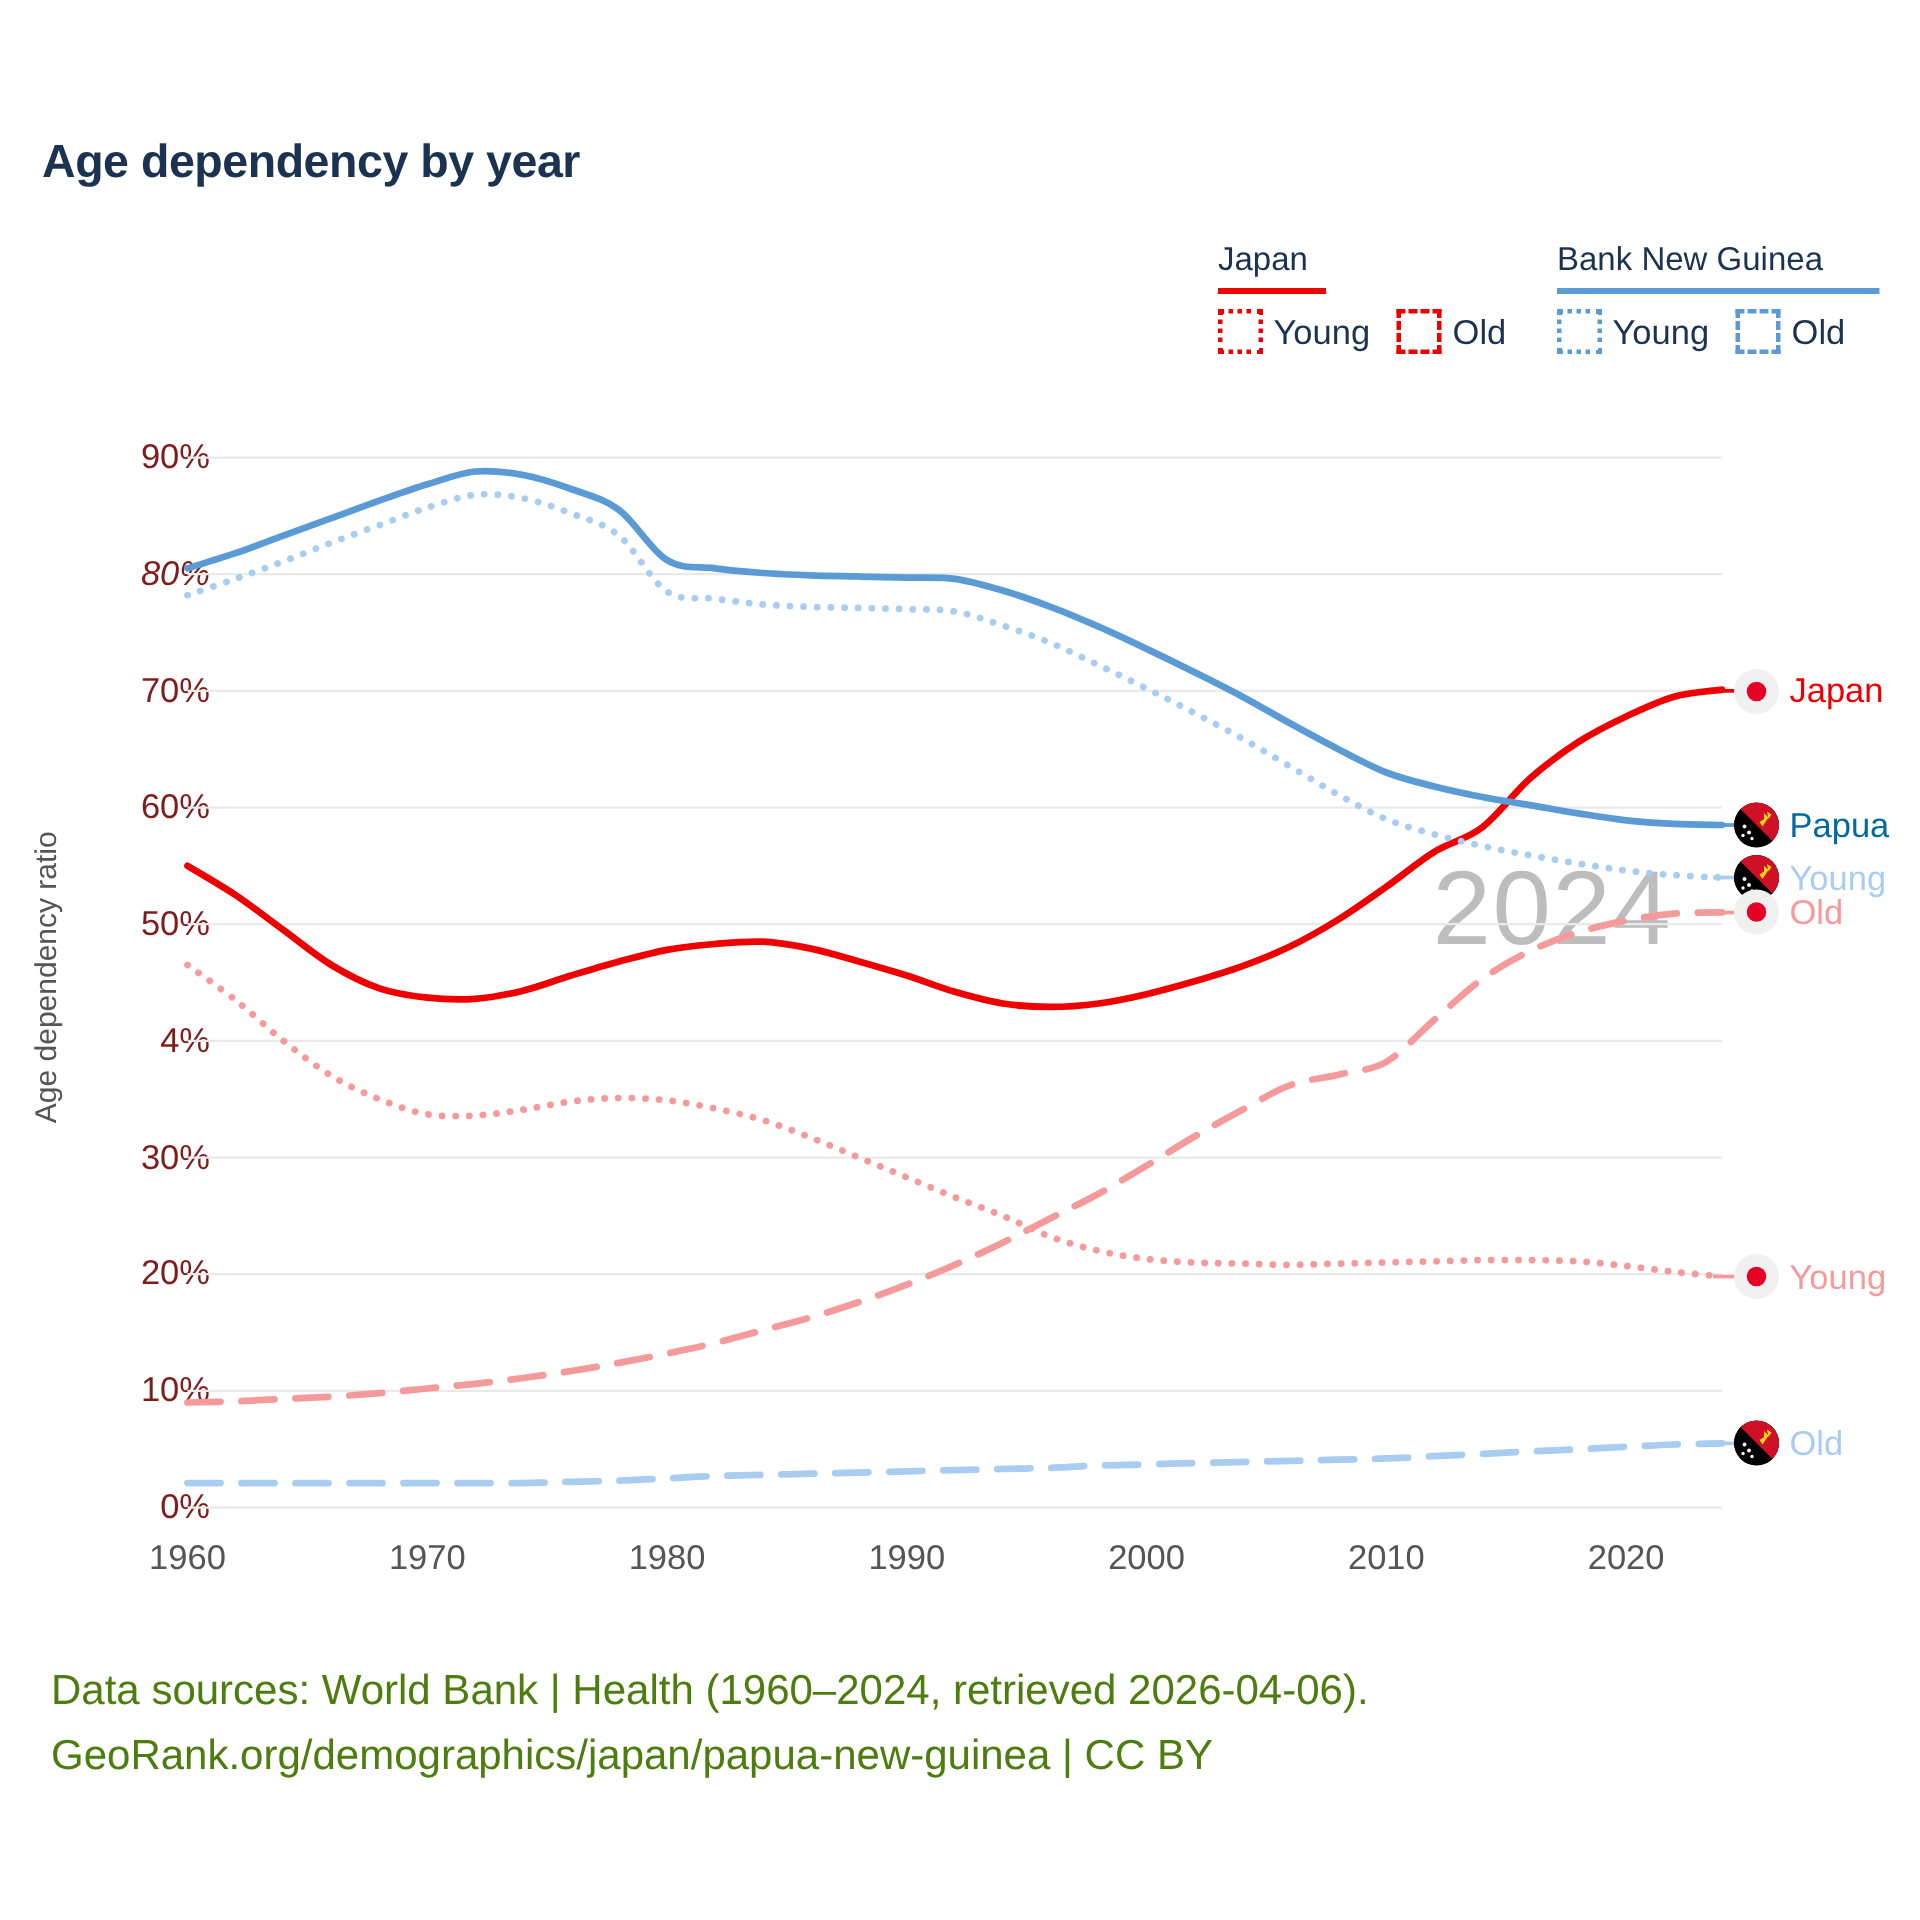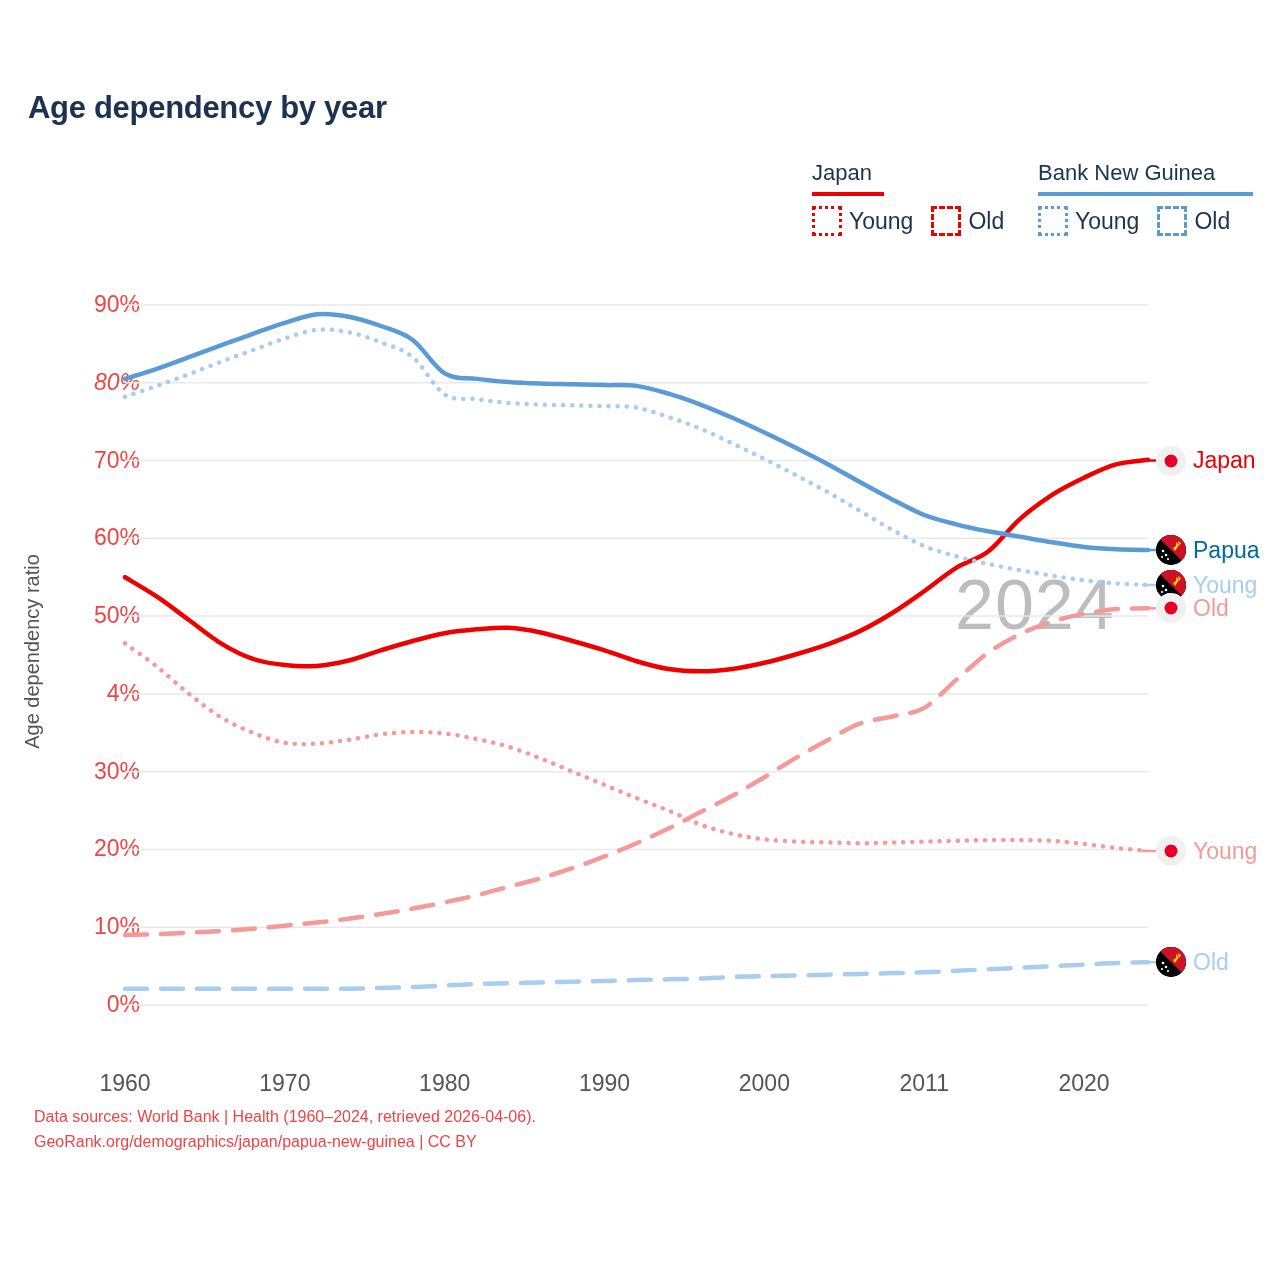--- a/index.html
+++ b/index.html
@@ -43,49 +43,49 @@
 
   
   .plot-wrap{position:absolute;left:0;top:270px;width:1280px;height:790px;}
   .ylabel{
     position:absolute;left:-248px;top:370px;width:560px;
     transform:rotate(-90deg);transform-origin:center;
     text-align:center;font-size:20px;color:#555;
   }
   .ytick{
     position:absolute;right:0;width:100px;text-align:right;
-    font-size:23px;color:#ef4444;transform:translateY(-14px);
+    font-size:23px;color:#7f1d1d;transform:translateY(-14px);
   }
   .ytick-col{position:absolute;left:40px;top:0;width:100px;height:730px;}
   .xtick{
     position:absolute;font-size:23px;color:#555;
     transform:translateX(-50%);
   }
-  .xtick-row{position:absolute;left:0;top:800px;width:1190px;height:40px;}
+  .xtick-row{position:absolute;left:0;top:755px;width:1190px;height:40px;}
   .watermark{
     position:absolute;left:955px;top:295px;
     font-size:70px;color:#bdbdbd;font-weight:normal;letter-spacing:1px;
   }
   svg.chart{position:absolute;left:0;top:0;}
 
   
   .endlabel{position:absolute;display:flex;align-items:center;gap:7px;}
   .endlabel .txt{font-size:23px;white-space:nowrap;}
   .flag{width:30px;height:30px;border-radius:50%;flex:0 0 30px;position:relative;overflow:hidden;}
   .flag-jp{background:#f0f0f0;}
   .flag-jp::after{
     content:"";position:absolute;left:50%;top:50%;
     width:13px;height:13px;border-radius:50%;
     background:#e60026;transform:translate(-50%,-50%);
   }
   .flag-png{background:#000000;}
 
   
   .footer{position:absolute;left:34px;top:1105px;}
-  .footer div{font-size:16px;color:#ef4444;line-height:1.55;}
+  .footer div{font-size:28px;color:#4d7c0f;line-height:1.55;}
 </style>
 </head>
 <body>
 
 <div class="page">
 
   <div class="title">Age dependency by year</div>
 
   <div class="legend">
 
@@ -133,21 +133,21 @@
         <div class="ytick" style="top: 579.444px;">20%</div>
         <div class="ytick" style="top: 657.222px;">10%</div>
         <div class="ytick" style="top: 735px;">0%</div>
       </div>
     <div class="xtick-row" id="xticks">
         <div class="xtick" style="left: 125px;">1960</div>
         <div class="xtick" style="left: 284.844px;">1970</div>
         <div class="xtick" style="left: 444.688px;">1980</div>
         <div class="xtick" style="left: 604.531px;">1990</div>
         <div class="xtick" style="left: 764.375px;">2000</div>
-        <div class="xtick" style="left: 924.219px;">2011</div>
+        <div class="xtick" style="left: 924.219px;">2010</div>
         <div class="xtick" style="left: 1084.06px;">2020</div>
       </div>
     <div class="watermark">2024</div>
     <svg class="chart" id="chart-svg" width="1280" height="790">
         <line x1="125" x2="1148" y1="35" y2="35" stroke="#e9e9e9" stroke-width="1.5"></line>
         <line x1="125" x2="1148" y1="112.77777777777783" y2="112.77777777777783" stroke="#e9e9e9" stroke-width="1.5"></line>
         <line x1="125" x2="1148" y1="190.55555555555554" y2="190.55555555555554" stroke="#e9e9e9" stroke-width="1.5"></line>
         <line x1="125" x2="1148" y1="268.33333333333337" y2="268.33333333333337" stroke="#e9e9e9" stroke-width="1.5"></line>
         <line x1="125" x2="1148" y1="346.1111111111111" y2="346.1111111111111" stroke="#e9e9e9" stroke-width="1.5"></line>
         <line x1="125" x2="1148" y1="423.8888888888889" y2="423.8888888888889" stroke="#e9e9e9" stroke-width="1.5"></line>

